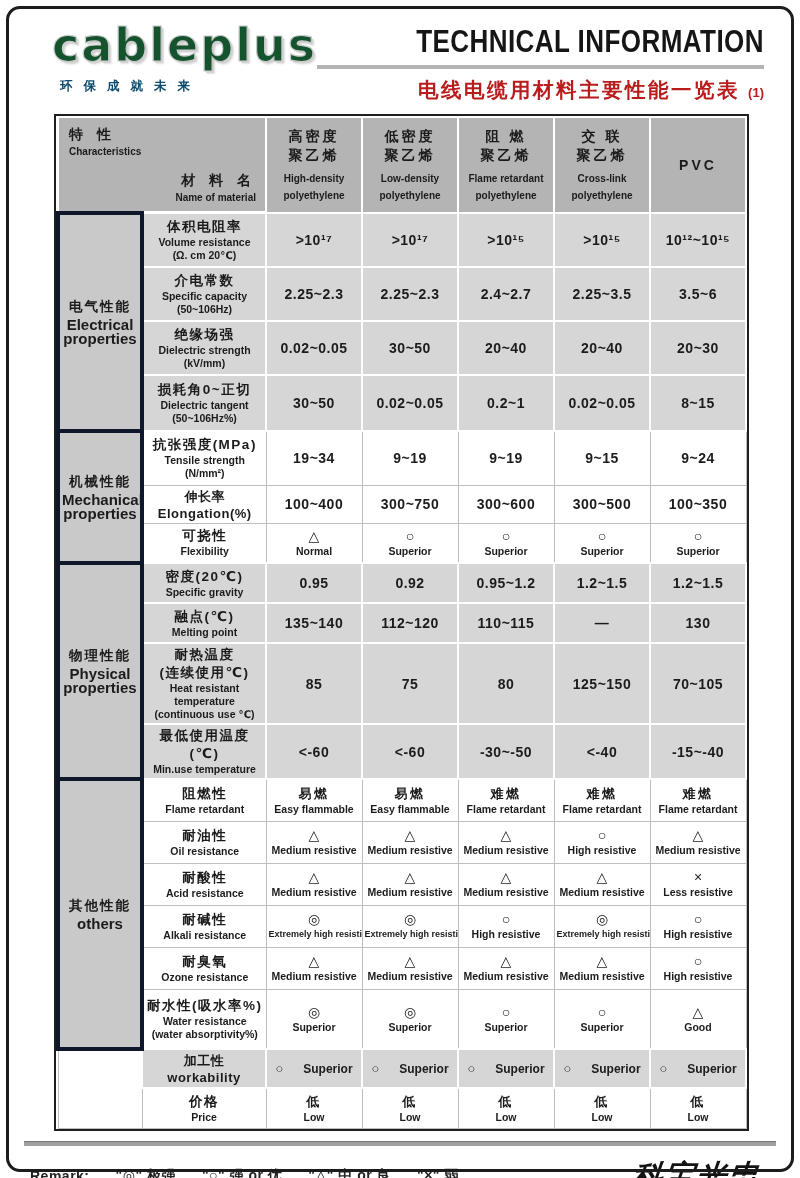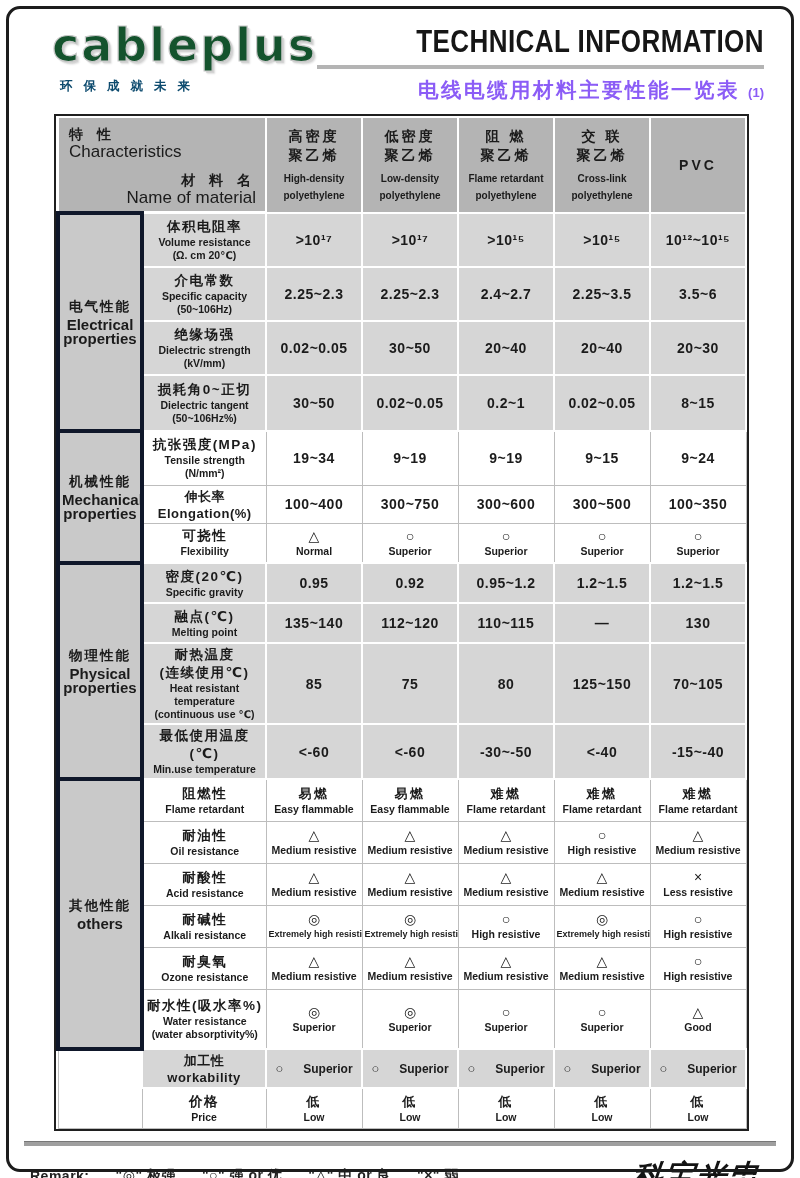--- a/index.html
+++ b/index.html
@@ -7,39 +7,39 @@
   .frame{position:absolute;inset:6px;border:3px solid #1c1c1c;border-radius:14px;pointer-events:none;z-index:9;}
   .sheet{position:relative;width:100%;height:100%;padding-top:16px;box-sizing:border-box;}
 
   
   .hdr{display:flex;justify-content:space-between;align-items:flex-start;padding:4px 36px 0 52px;}
   .logo{font-family:"DejaVu Sans",sans-serif;font-size:46px;font-weight:bold;letter-spacing:2px;color:#14532d;-webkit-text-stroke:1.2px #c9c9c9;text-shadow:2px 2px 1px #d2d2d2, 3px 3px 2px #e3e3e3;line-height:50px;}
   .tagline{margin-top:8px;padding-left:8px;font-size:12.5px;color:#0c4a6e;letter-spacing:11px;font-weight:bold;}
   .titleblock{width:458px;text-align:right;margin-top:4px;}
   .title-en{font-size:31px;font-weight:bold;white-space:nowrap;transform:scaleX(.84);transform-origin:right center;letter-spacing:.5px;color:#161616;}
   .title-rule{height:4px;background:#b4b4b4;margin:5px 0 7px;}
-  .title-zh{font-size:20.5px;font-weight:bold;letter-spacing:2.5px;color:#8b5cf6;}
+  .title-zh{font-size:20.5px;font-weight:bold;letter-spacing:2.5px;color:#b91c1c;}
   .title-zh .idx{font-size:13px;letter-spacing:0;font-weight:bold;}
 
   
   .table-frame{border:2px solid #1f1f1f;display:inline-block;margin:10px 0 0 54px;background:#fff;}
   table{border-collapse:collapse;table-layout:fixed;width:688px;}
   td{text-align:center;vertical-align:middle;padding:2px;overflow:hidden;}
   thead tr{height:96px;}
   td.hd{background:#b4b4b4;border:2px solid #fff;}
   td.g{background:#d6d6d6;border:2px solid #fff;}
   td.w{background:#fff;border:1px solid #bdbdbd;}
   td.cat{background:#c9c9c9;border:4px solid #0f172a;}
   td.cat-empty{background:#fff;border:1px solid #bdbdbd;}
   td.corner{padding:0;}
   .corner-box{position:relative;width:100%;height:100%;background:linear-gradient(to bottom right, rgba(0,0,0,0) calc(50% - 2px), #fff calc(50% - 2px), #fff calc(50% + 2px), rgba(0,0,0,0) calc(50% + 2px));}
   .corner-top{position:absolute;top:6px;right:9px;text-align:right;}
   .corner-bot{position:absolute;bottom:6px;left:10px;text-align:left;}
   .czh{font-size:14px;font-weight:bold;letter-spacing:5px;line-height:19px;}
-  .cen{font-size:17px;font-weight:normal;line-height:15px;}
+  .cen{font-size:10px;font-weight:bold;line-height:15px;}
   .hzh{font-size:14px;font-weight:bold;letter-spacing:3px;line-height:19px;}
   .hen{font-size:10px;font-weight:bold;line-height:17px;}
   .hzh + .hen{margin-top:5px;}
   .catzh{font-size:13.5px;font-weight:bold;letter-spacing:2px;line-height:18px;}
   .caten{font-size:15px;font-weight:bold;line-height:14px;margin-top:2px;}
   .zh{font-size:13.5px;font-weight:bold;letter-spacing:1.5px;line-height:18px;}
   .en{font-size:10.5px;font-weight:bold;line-height:13px;}
   .inline{font-size:13px;font-weight:bold;letter-spacing:.5px;}
   .vtxt{font-size:14px;font-weight:bold;letter-spacing:.5px;}
   .vzh{font-size:13px;font-weight:bold;letter-spacing:2.5px;line-height:18px;}

